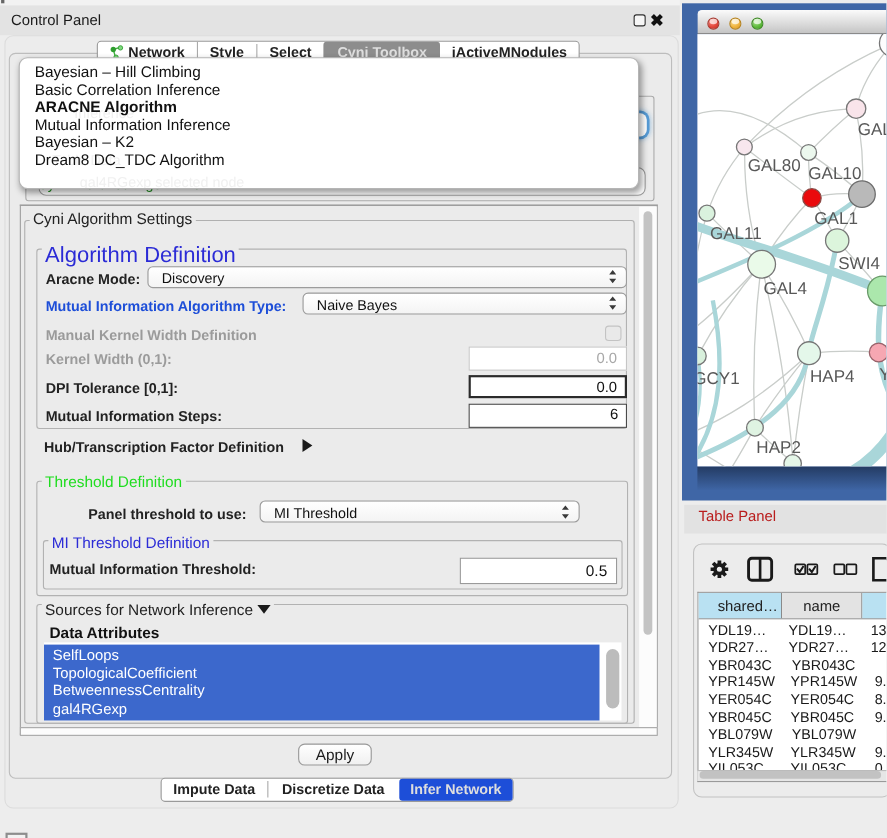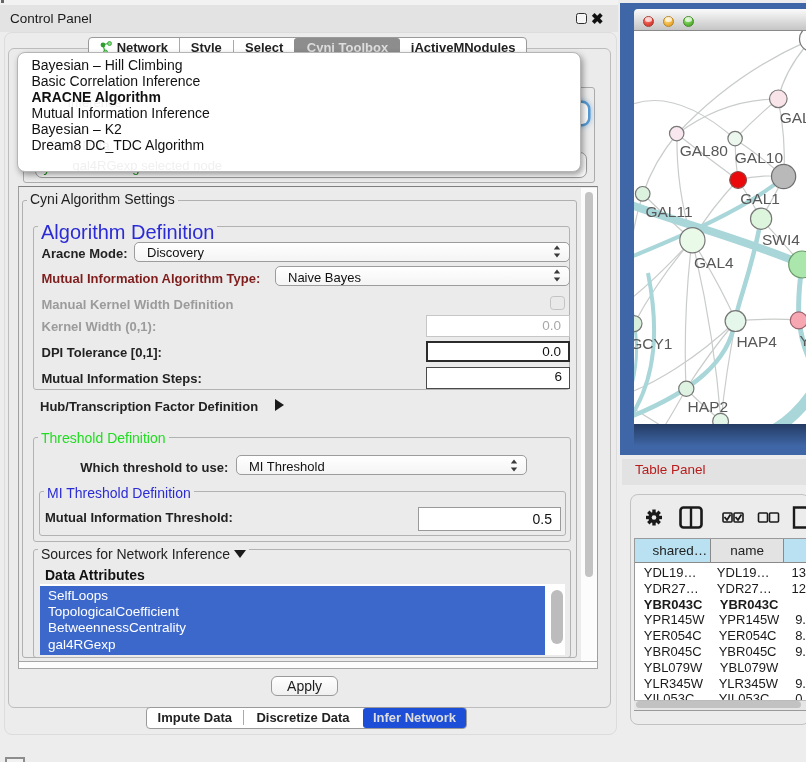--- a/index.html
+++ b/index.html
@@ -50,21 +50,21 @@
 <div class="abs" style="left:21.6px;top:200px;width:555px;height:458px;border:1px solid #b0b0b0;border-radius:3px;"></div>
 <div class="abs" style="left:27px;top:191px;background:#ebebeb;padding:0 3px;font-size:14px;color:#222;">Cyni Algorithm Settings</div>
 
 <div class="abs" style="left:33px;top:226px;width:537px;height:164px;border:1px solid #b2b2b2;border-radius:3px;"></div>
 <div class="abs" style="left:38px;top:220.5px;background:#ebebeb;padding:0 3px;font-size:20px;color:#2b2bd6;">Algorithm Definition</div>
 
 <div class="abs b" style="left:41.5px;top:246px;font-size:13px;color:#222;">Aracne Mode:</div>
 <div class="abs combo" style="left:133.8px;top:241.5px;width:436px;height:20px;"></div>
 <div class="abs" style="left:147px;top:245px;font-size:13px;color:#111;">Discovery</div>
 
-<div class="abs b" style="left:41.5px;top:270.5px;font-size:13px;color:#7f1d1d;">Mutual Information Algorithm Type:</div>
+<div class="abs b" style="left:41.5px;top:270.5px;font-size:13px;color:#1d4ed8;">Mutual Information Algorithm Type:</div>
 <div class="abs combo" style="left:275px;top:266px;width:295px;height:19.5px;"></div>
 <div class="abs" style="left:288px;top:269.5px;font-size:13px;color:#111;">Naive Bayes</div>
 
 <div class="abs b" style="left:41.5px;top:296.5px;font-size:13px;color:#9b9b9b;">Manual Kernel Width Definition</div>
 <div class="abs" style="left:549.5px;top:295.5px;width:15.5px;height:14px;border:1px solid #c3c3c3;border-radius:3.5px;background:#e9e9e9;"></div>
 
 <div class="abs b" style="left:41.5px;top:319px;font-size:13px;color:#9b9b9b;">Kernel Width (0,1):</div>
 <div class="abs" style="left:426px;top:314.5px;width:144px;height:22px;background:#fff;border:1px solid #c6c6c6;font-size:13.5px;color:#a8a8a8;text-align:right;line-height:20px;padding-right:8px;">0.0</div>
 
 <div class="abs b" style="left:41.5px;top:345px;font-size:13px;color:#222;">DPI Tolerance [0,1]:</div>
@@ -72,21 +72,21 @@
 
 <div class="abs b" style="left:41.5px;top:371px;font-size:13px;color:#222;">Mutual Information Steps:</div>
 <div class="abs" style="left:426px;top:367px;width:144px;height:21.5px;background:#fff;border:1.5px solid #4a4a4a;font-size:13.5px;color:#111;text-align:right;line-height:18.5px;padding-right:7px;">6</div>
 
 <div class="abs b" style="left:40px;top:399px;font-size:13px;color:#222;">Hub/Transcription Factor Definition</div>
 <div class="abs" style="left:275px;top:399px;width:0;height:0;border-left:9px solid #1a1a1a;border-top:6px solid transparent;border-bottom:6px solid transparent;"></div>
 
 <div class="abs" style="left:33px;top:437px;width:538px;height:105px;border:1px solid #b2b2b2;border-radius:3px;"></div>
 <div class="abs" style="left:38px;top:430px;background:#ebebeb;padding:0 3px;font-size:14px;color:#1fdd1f;">Threshold Definition</div>
 
-<div class="abs b" style="left:80.3px;top:459.5px;font-size:13px;color:#222;">Which threshold to use:</div>
+<div class="abs b" style="left:80.3px;top:459.5px;font-size:13px;color:#222;">Panel threshold to use:</div>
 <div class="abs combo" style="left:236px;top:455px;width:291px;height:20px;"></div>
 <div class="abs" style="left:249px;top:458.5px;font-size:13px;color:#111;">MI Threshold</div>
 
 <div class="abs" style="left:39px;top:491px;width:526.5px;height:44.5px;border:1px solid #b2b2b2;border-radius:3px;"></div>
 <div class="abs" style="left:44px;top:484.5px;background:#ebebeb;padding:0 3px;font-size:14px;color:#2b2bd6;">MI Threshold Definition</div>
 <div class="abs b" style="left:45px;top:510px;font-size:13px;color:#222;">Mutual Information Threshold:</div>
 <div class="abs" style="left:418px;top:506.5px;width:143px;height:24px;background:#fff;border:1px solid #9a9a9a;font-size:14px;color:#111;text-align:right;line-height:22px;padding-right:8px;">0.5</div>
 
 <div class="abs" style="left:33px;top:549px;width:538px;height:109px;border:1px solid #b2b2b2;border-radius:3px;"></div>
 <div class="abs" style="left:38px;top:546px;background:#ebebeb;padding:0 3px;font-size:14px;color:#222;">Sources for Network Inference <span style="display:inline-block;width:0;height:0;border-top:8px solid #1a1a1a;border-left:6.5px solid transparent;border-right:6.5px solid transparent;vertical-align:1px;"></span></div>
@@ -252,21 +252,21 @@
     <div style="display:flex;">
         <div style="width:76px;padding-left:9px;">YDL19…</div>
         <div style="width:73.5px;padding-left:9px;">YDL19…</div>
         <div style="flex:1;padding-left:13px;">13</div>
       </div>
     <div style="display:flex;">
         <div style="width:76px;padding-left:9px;">YDR27…</div>
         <div style="width:73.5px;padding-left:9px;">YDR27…</div>
         <div style="flex:1;padding-left:13px;">12</div>
       </div>
-    <div style="display:flex;font-weight:bold;">
+    <div style="display:flex;">
         <div style="width:76px;padding-left:9px;">YBR043C</div>
         <div style="width:73.5px;padding-left:9px;">YBR043C</div>
         <div style="flex:1;padding-left:13px;"></div>
       </div>
     <div style="display:flex;">
         <div style="width:76px;padding-left:9px;">YPR145W</div>
         <div style="width:73.5px;padding-left:9px;">YPR145W</div>
         <div style="flex:1;padding-left:13px;">9.</div>
       </div>
     <div style="display:flex;">

